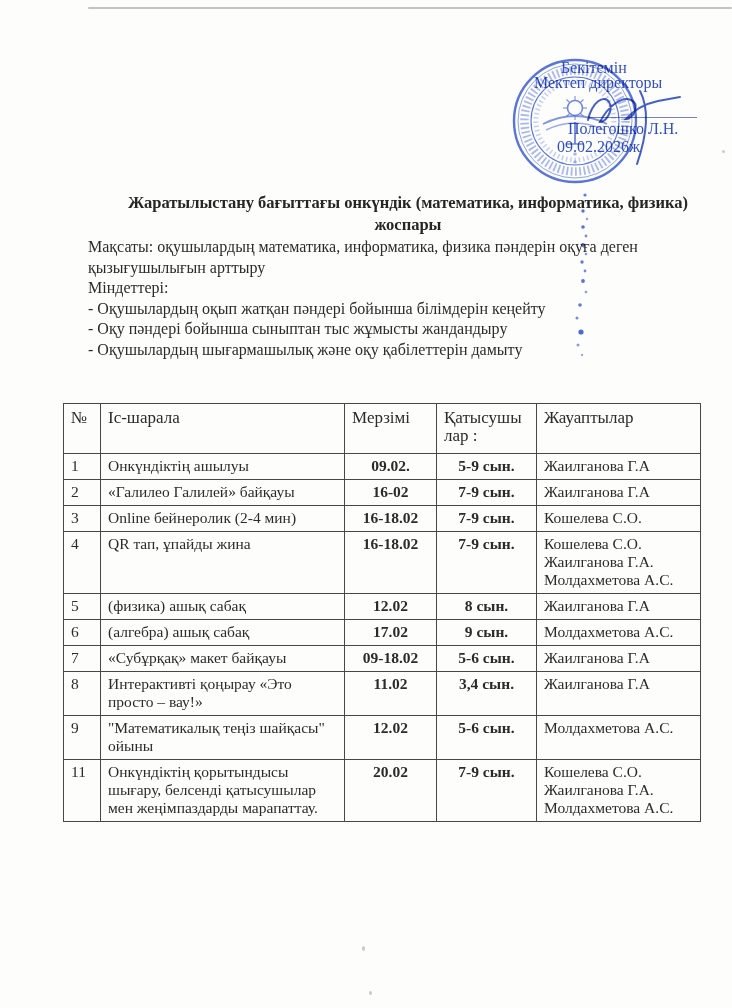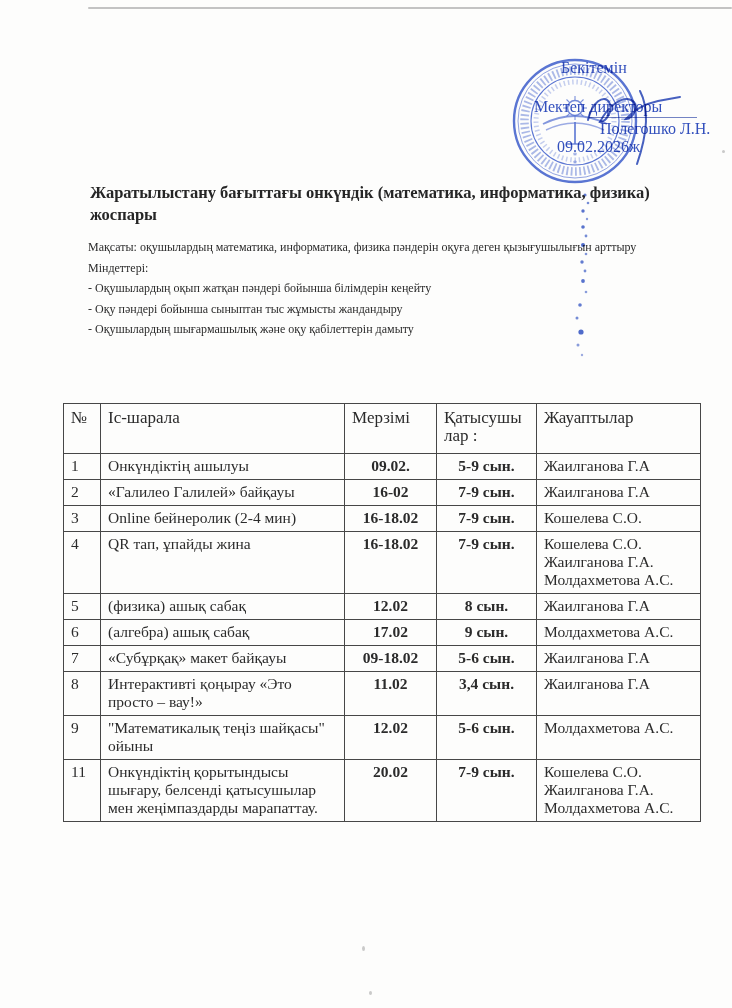--- a/index.html
+++ b/index.html
@@ -13,47 +13,47 @@
     color:#2b2b2b;
   }
   .scan-topline{
     position:absolute;top:7px;left:88px;width:644px;height:2px;
     background:#8a8a8a;opacity:.5;border-radius:2px;
   }
   
   .approval{position:absolute;top:0;left:0;width:100%;height:230px;}
   .appr-text{position:absolute;color:#3350bd;font-size:16px;white-space:nowrap;z-index:4;}
   .appr-line1{top:59px;left:561px;}
-  .appr-line2{top:98px;left:534px;}
-  .appr-name{top:120px;left:600px;}
+  .appr-line2{top:74px;left:534px;}
+  .appr-name{top:120px;left:568px;}
   .appr-date{top:138px;left:557px;text-align:center;}
   .sig-rule{
     position:absolute;top:117px;left:589px;width:108px;height:0;
     border-top:1.6px solid #5a6db8;opacity:.85;z-index:3;
   }
   .stamp{
     position:absolute;top:58px;left:512px;width:126px;height:126px;
     z-index:5;mix-blend-mode:multiply;opacity:.88;filter:blur(.3px);
     pointer-events:none;
   }
   .signature{
     position:absolute;top:88px;left:582px;width:120px;height:84px;
     z-index:6;mix-blend-mode:multiply;pointer-events:none;
   }
   .ink-trail{position:absolute;top:190px;left:566px;width:36px;height:170px;z-index:6;mix-blend-mode:multiply;pointer-events:none;}
   
   .title{
     position:absolute;top:176px;left:70px;width:630px;
-    text-align:left;font-weight:bold;font-size:16.5px;line-height:22px;
-    padding-left:14px;box-sizing:border-box;margin:6px;color:#262626;
+    text-align:center;font-weight:bold;font-size:16.5px;line-height:22px;
+    padding-left:14px;box-sizing:border-box;margin:16px;color:#262626;
     z-index:2;
   }
   .intro{
     position:absolute;top:237px;left:88px;width:600px;
-    font-size:12px;line-height:20.5px;z-index:2;
+    font-size:16px;line-height:20.5px;z-index:2;
   }
   
   table.plan{
     position:absolute;top:403px;left:63px;width:637px;
     border-collapse:collapse;table-layout:fixed;
     font-size:15.5px;color:#2b2b2b;z-index:2;
   }
   table.plan th,table.plan td{
     border:1px solid #474747;
     vertical-align:top;

